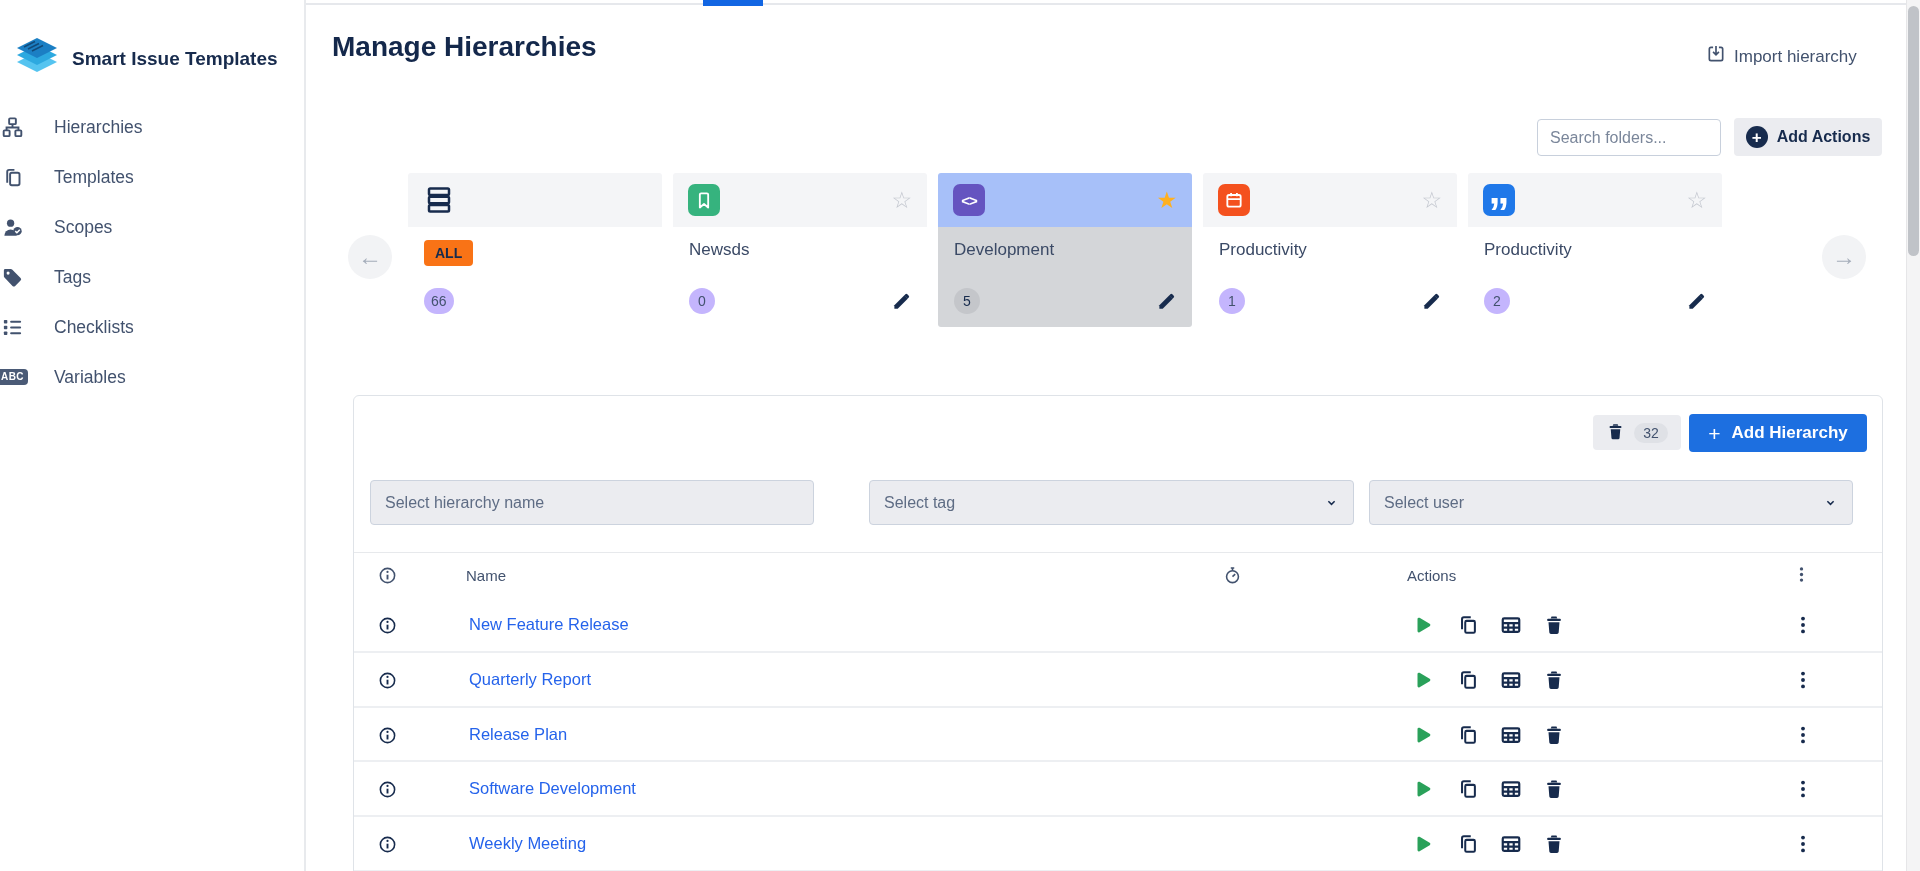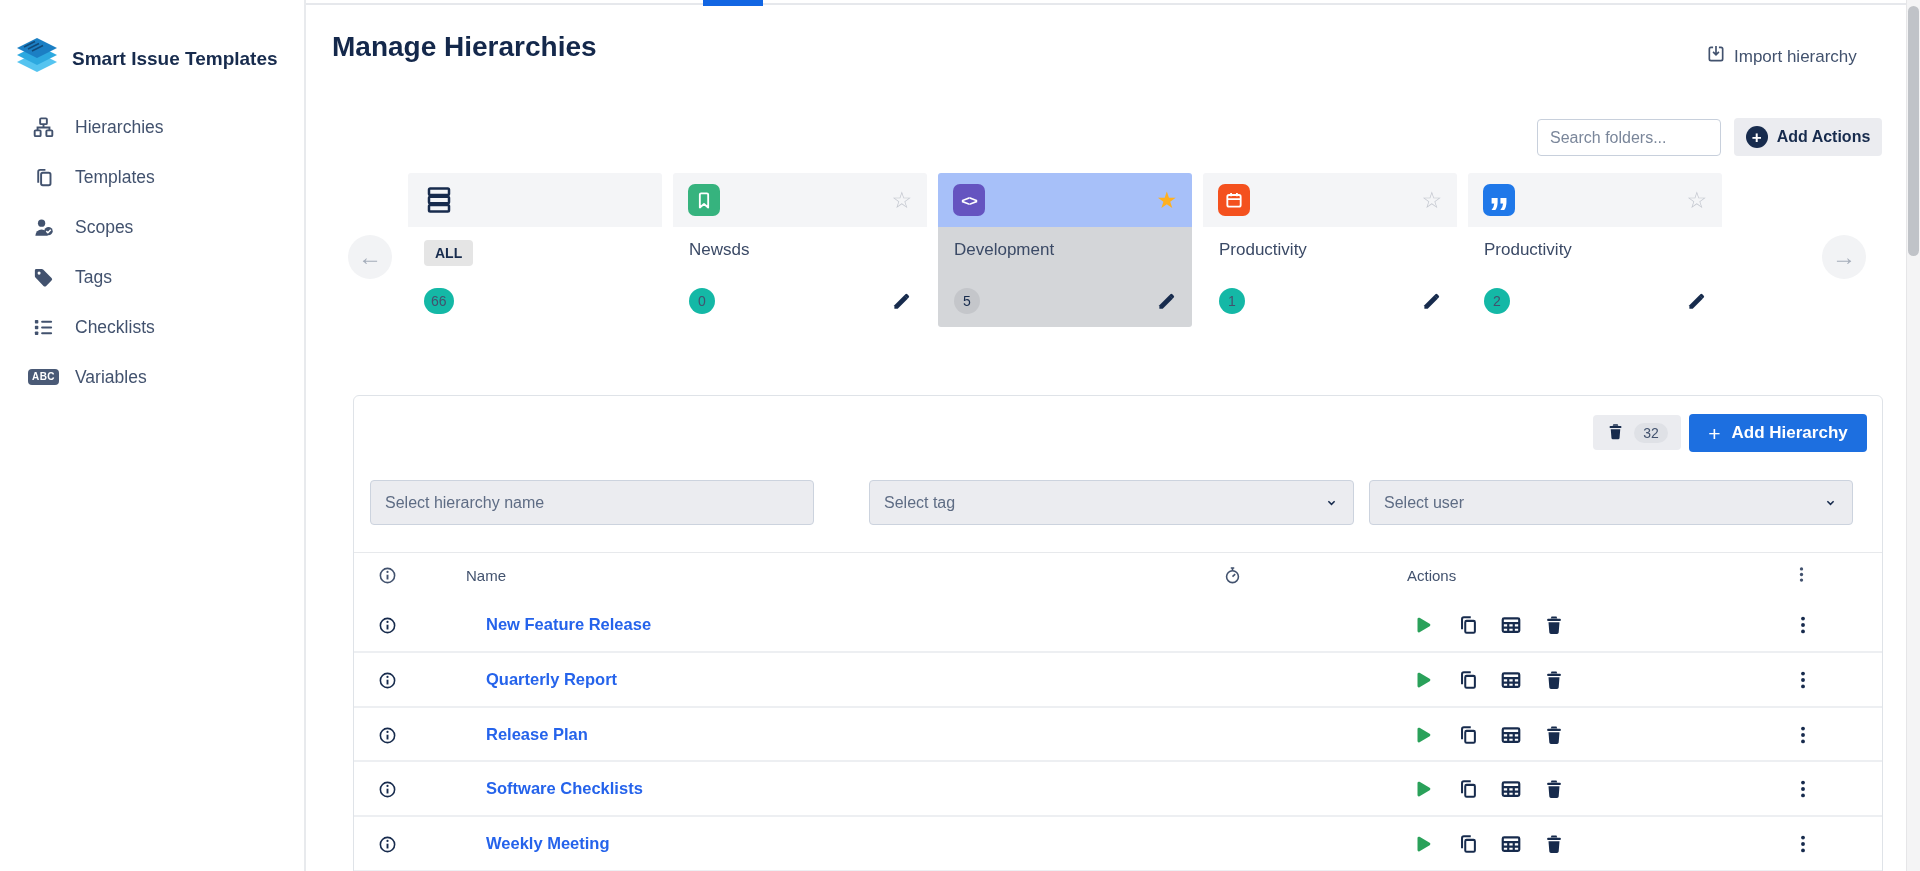--- a/index.html
+++ b/index.html
@@ -12,21 +12,21 @@
 
   
   .scrollbar { position:absolute; right:0; top:0; width:14px; height:871px; background:#f4f4f5; border-left:1px solid #e6e6e8; }
   .scrollbar .thumb { position:absolute; left:1px; top:6px; width:11px; height:250px; background:#c0c3c8; border-radius:6px; }
 
   
   .sidebar { position:absolute; left:0; top:0; width:306px; height:871px; background:#fff; border-right:2px solid #e8eaed; }
   .brand { position:absolute; left:14px; top:36px; display:flex; align-items:center; gap:12px; }
   .brand-title { font-size:19px; font-weight:700; color:#172b4d; }
   .sidebar-menu { position:absolute; left:0; top:102px; width:100%; list-style:none; }
-  .sidebar-item { height:50px; display:flex; align-items:center; gap:19px; padding-left:31px; cursor:pointer; color:#42526e; }
+  .sidebar-item { height:50px; display:flex; align-items:center; gap:29px; cursor:pointer; color:#42526e; }
   .sb-icon { width:25px; height:25px; display:flex; align-items:center; justify-content:center; color:#42526e; }
   .sb-icon svg { width:23px; height:23px; }
   .sb-label { font-size:17.5px; color:#42526e; }
   .abc-badge { display:inline-block; background:#4a5a76; color:#fff; font-size:10px; font-weight:700; letter-spacing:.5px; padding:3px 4px; border-radius:4px; line-height:1; }
 
   
   .page-title { position:absolute; left:332px; top:31px; font-size:28px; font-weight:700; color:#14284b; }
   .import-link { position:absolute; left:1706px; top:44px; display:flex; align-items:center; gap:8px; color:#42526e; font-size:17px; cursor:pointer; }
   .import-link svg { width:20px; height:20px; }
 
@@ -50,23 +50,23 @@
   .fc-body { position:relative; height:100px; background:#fff; padding:13px 16px 0; }
   .fc-icon.boxed { width:32px; height:32px; border-radius:7px; display:flex; align-items:center; justify-content:center; color:#fff; }
   .fc-icon.bare { width:32px; height:32px; display:flex; align-items:center; justify-content:center; color:#172b4d; }
   .fc-icon.bare svg { width:30px; height:30px; }
   .fc-star { font-size:23px; line-height:1; }
   .fc-star.outline { color:#c3c7cf; }
   .fc-star.filled { color:#ffb020; }
   .code-glyph { font-size:15px; font-weight:700; letter-spacing:-1px; color:#fff; }
   .quote-glyph { font-size:42px; line-height:0; font-weight:700; color:#fff; position:relative; top:13px; }
   .fc-name { font-size:17px; color:#3b4a66; display:inline-block; }
-  .fc-name.badge { background:#e5e5e5; color:#172b4d; font-size:14px; font-weight:700; padding:5px 11px; border-radius:4px; }
+  .fc-name.badge { background:#f97316; color:#172b4d; font-size:14px; font-weight:700; padding:5px 11px; border-radius:4px; }
   .fc-foot { position:absolute; left:16px; right:16px; bottom:13px; display:flex; align-items:center; justify-content:space-between; }
-  .fc-count { min-width:26px; height:26px; padding:0 7px; border-radius:13px; background:#14b8a6; color:#42526e; font-size:14px;
+  .fc-count { min-width:26px; height:26px; padding:0 7px; border-radius:13px; background:#c4b5fd; color:#42526e; font-size:14px;
     display:inline-flex; align-items:center; justify-content:center; }
   .folder-card.selected .fc-count { background:#c4c6ca; color:#172b4d; }
   .fc-pencil { width:19px; height:19px; color:#172b4d; cursor:pointer; }
   .fc-pencil svg { width:19px; height:19px; }
 
   
   .panel { position:absolute; left:353px; top:395px; width:1530px; height:500px; background:#fff; border:1px solid #dfe3e8; border-radius:6px; }
   .trash-btn { position:absolute; left:1239px; top:19px; width:88px; height:35px; background:#ebecf0; border:none; border-radius:4px;
     display:flex; align-items:center; justify-content:center; gap:9px; cursor:pointer; color:#172b4d; }
   .trash-btn svg { width:19px; height:19px; }
@@ -88,21 +88,21 @@
 
   .table-header { position:absolute; left:0; top:156px; width:100%; height:58px; border-top:1px solid #e7e9ec; border-bottom:1px solid #e7e9ec; color:#42526e; }
   .table-header .cell-label { position:absolute; top:14px; font-size:15px; color:#42526e; }
   .hdr-icon { position:absolute; top:13px; width:19px; height:19px; color:#42526e; }
   .hdr-icon svg { width:19px; height:19px; }
 
   .rows { position:absolute; left:0; top:202px; width:100%; }
   .table-row { position:relative; height:54.8px; border-bottom:2px solid #edeff2; background:#fff; }
   .row-info { position:absolute; left:24px; top:18px; width:19px; height:19px; color:#172b4d; }
   .row-info svg { width:19px; height:19px; }
-  .row-name { position:absolute; left:132px; top:17px; font-size:16.5px; font-weight:700; color:#2563eb; cursor:pointer; }
+  .row-name { position:absolute; left:115px; top:17px; font-size:16.5px; font-weight:400; color:#2563eb; cursor:pointer; }
   .row-act { position:absolute; top:16px; width:22px; height:22px; color:#172b4d; cursor:pointer; }
   .row-act svg { width:22px; height:22px; }
   .act-run { left:1058px; color:#2aa15a; }
   .act-copy { left:1103px; }
   .act-table { left:1146px; }
   .act-delete { left:1189px; }
   .row-kebab { left:1438px; }
   .hdr-kebab { left:1438px; top:12px; cursor:pointer; }
 </style>
 </head>
@@ -443,21 +443,21 @@
             <circle cx="12" cy="12" r="2.1"></circle>
             <circle cx="12" cy="19" r="2.1"></circle>
           </svg></span>
   </div>
       <div class="table-row">
     <span class="row-info"><svg viewBox="0 0 24 24" fill="none" stroke="currentColor" stroke-width="2">
             <circle cx="12" cy="12" r="9"></circle>
             <path d="M12 11 V17" stroke-width="2.4"></path>
             <circle cx="12" cy="7.5" r="1.4" fill="currentColor" stroke="none"></circle>
           </svg></span>
-    <a class="row-name" style="color: rgb(37, 99, 235);">Software Checklists</a>
+    <a class="row-name" style="color: rgb(37, 99, 235);">Software Development</a>
     <span class="row-act act-run" style="color: rgb(42, 161, 90);"><svg viewBox="0 0 24 24" fill="currentColor" stroke="currentColor" stroke-width="3" stroke-linejoin="round">
             <path d="M7.5 5.5 L18.5 12 L7.5 18.5 Z"></path>
           </svg></span>
     <span class="row-act act-copy"><svg viewBox="0 0 24 24" fill="none" stroke="currentColor" stroke-width="2.2">
             <rect x="9" y="7.5" width="10.5" height="13" rx="1.5"></rect>
             <path d="M5.5 16.5 V5.5 a2 2 0 0 1 2 -2 h7.5"></path>
           </svg></span>
     <span class="row-act act-table"><svg viewBox="0 0 24 24" fill="none" stroke="currentColor" stroke-width="2.4">
             <rect x="3" y="4.8" width="18" height="14.6" rx="1.5"></rect>
             <path d="M3 10 H21 M3 14.8 H21 M9 10 V19.4 M15 10 V19.4"></path>

